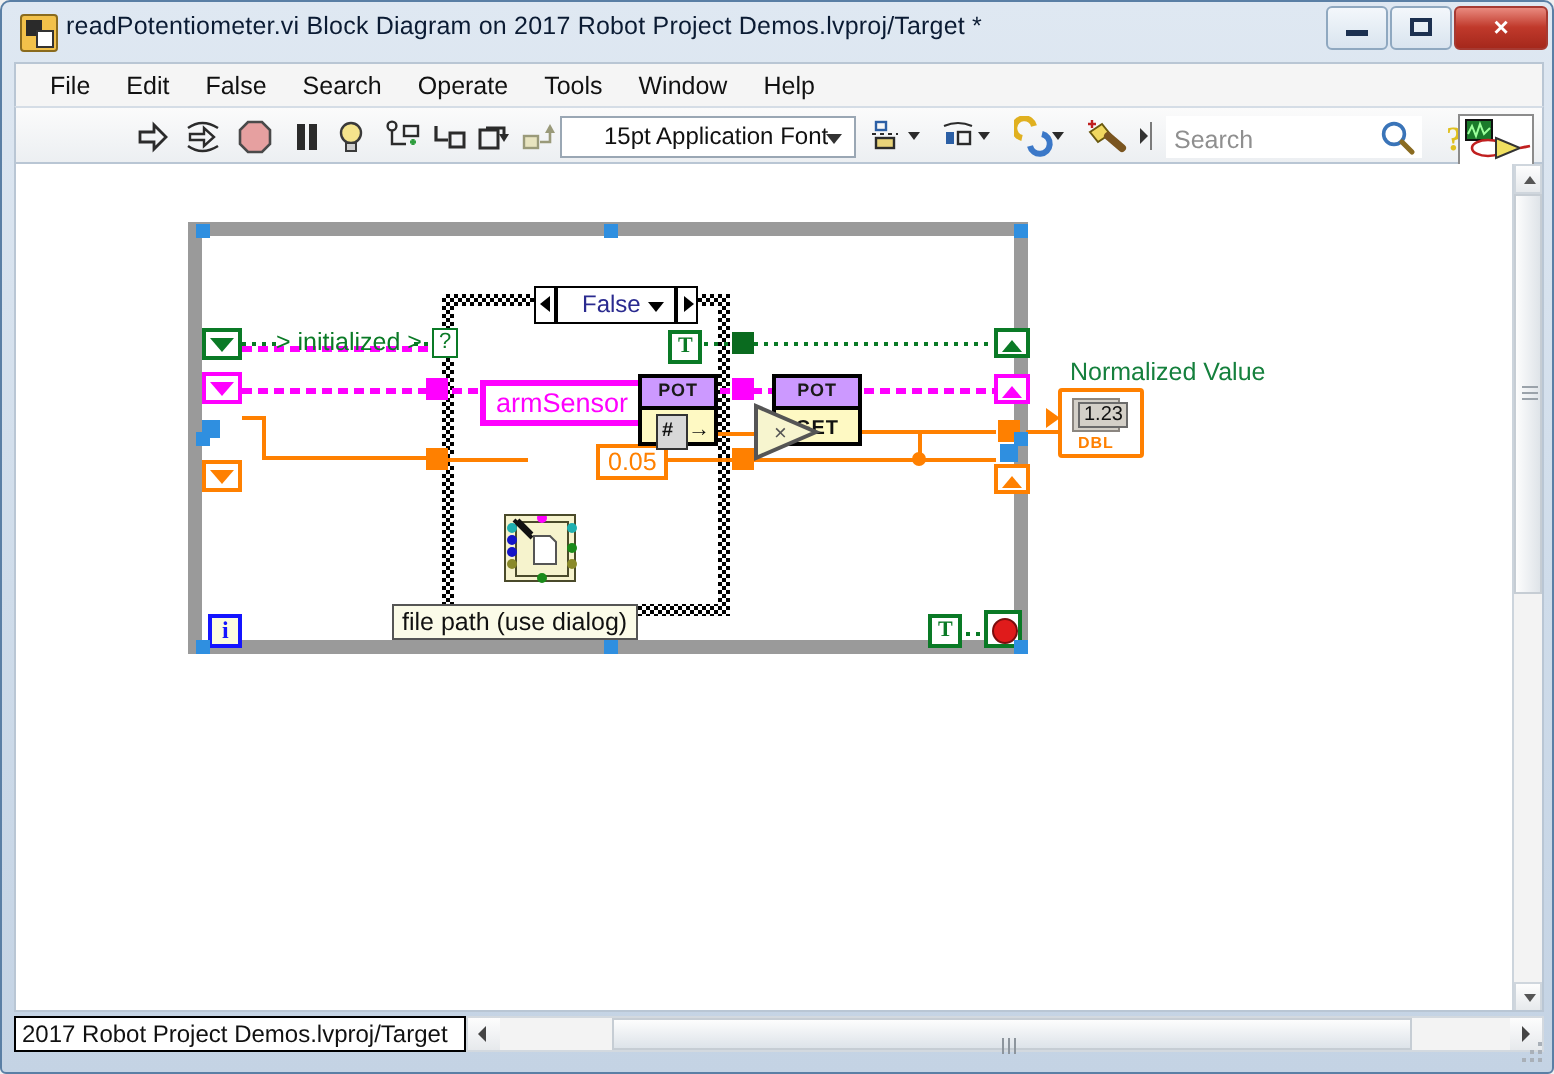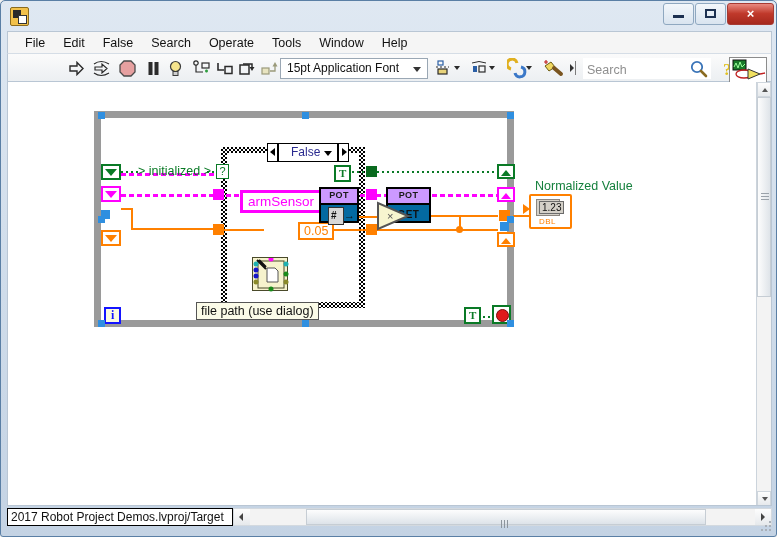--- a/index.html
+++ b/index.html
@@ -159,21 +159,21 @@
 
   .font-combo {
     position: absolute;
     left: 272px; top: 4px;
     width: 148px; height: 21px;
     background: #ffffff;
     border: 1px solid #9aa7b4;
     box-sizing: border-box;
     font-size: 12px;
     color: #111;
-    padding-left: 6px;
+    padding-left: 21px;
     line-height: 19px;
     cursor: pointer;
     white-space: nowrap;
     overflow: hidden;
   }
   .font-combo .cb-arrow {
     position: absolute;
     right: 6px; top: 8px;
     width: 0; height: 0;
     border-left: 4px solid transparent;
@@ -481,21 +481,21 @@
     font-size: 12.5px;
     color: #111;
     padding: 1px 4px;
     white-space: nowrap;
     z-index: 18;
   }
 
   
   .subvi {
     position: absolute;
-    background: #0369a1;
+    background: #fef9c3;
     border: 2px solid #000;
     box-sizing: border-box;
     z-index: 17;
   }
   .subvi .hdr {
     height: 14px;
     background: #cc99ff;
     border-bottom: 2px solid #000;
     font-size: 9px;
     font-weight: bold;
@@ -560,21 +560,21 @@
     color: #111;
     background: #d4d0c8;
     padding: 0 2px;
     border: 1px solid #6b6b6b;
     line-height: 11px;
   }
   .ind-dbl {
     position: absolute;
     left: 8px; bottom: 1px;
     font-size: 8px;
-    font-weight: normal;
+    font-weight: bold;
     color: #ff8000;
     letter-spacing: 0.5px;
     margin-top: 16px;
   }
   .ind-arrow {
     position: absolute;
     left: -8px; top: 8px;
     width: 0; height: 0;
     border-top: 5px solid transparent;
     border-bottom: 5px solid transparent;
@@ -756,20 +756,21 @@
   }
 </style>
 </head>
 <body>
 
 <div id="app">
   <div class="win-frame">
 
     <div class="titlebar">
       <div class="title-icon"></div>
+      <div class="title-text">readPotentiometer.vi Block Diagram on 2017 Robot Project Demos.lvproj/Target *</div>
       <div class="wincontrols">
         <div class="wbtn">
           <span class="min-glyph"></span>
         </div>
         <div class="wbtn">
           <span class="max-glyph"></span>
         </div>
         <div class="wbtn close">
           <span class="gl">×</span>
         </div>

